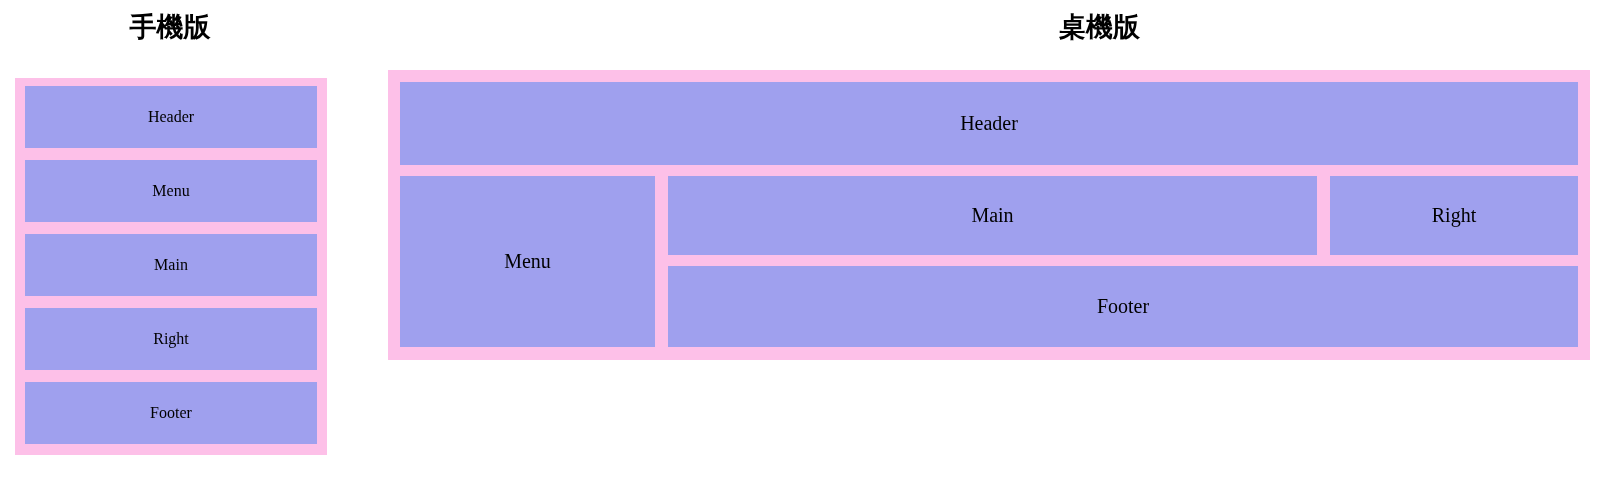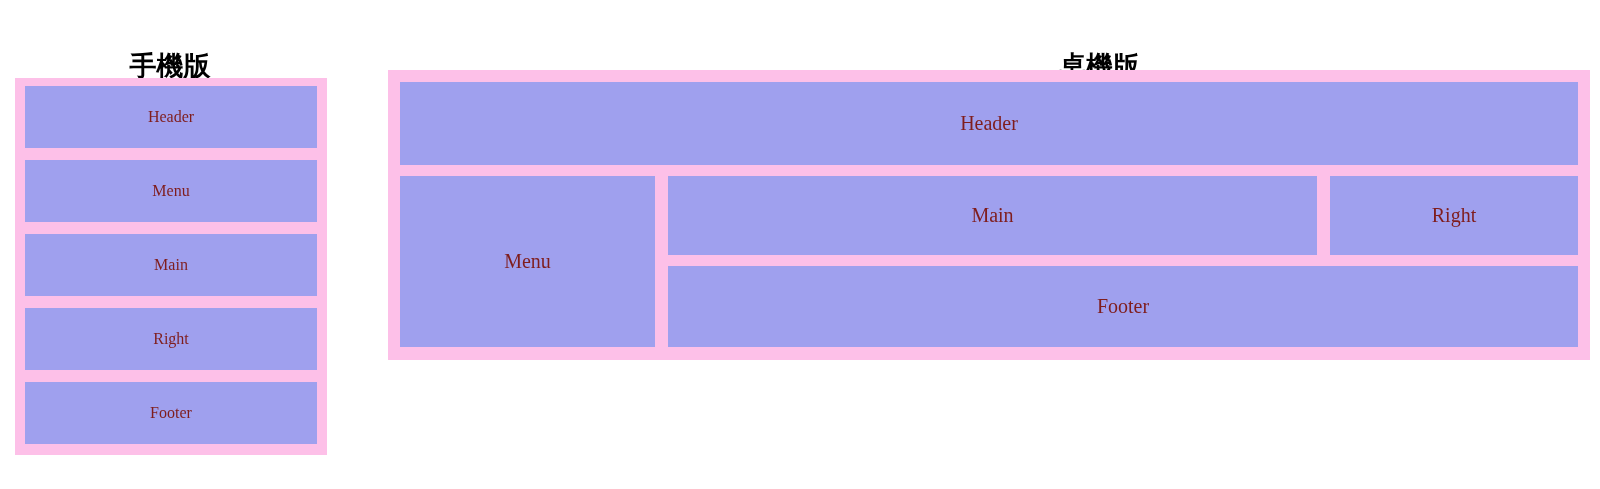--- a/index.html
+++ b/index.html
@@ -18,29 +18,28 @@
   
   .title {
     position: absolute;
     font-family: "Liberation Sans", sans-serif;
     font-weight: bold;
     font-size: 27px;
     color: #000000;
     line-height: 1;
     white-space: nowrap;
     text-align: center;
-    margin-top: 39px;
   }
   #title-mobile  { left: 0px;   top: 14px; width: 340px; }
   #title-desktop { left: 800px; top: 14px; width: 340px; text-align: right; }
 
   
   .cell {
     background: #9fa0ee;
-    color: #7f1d1d;
+    color: #000000;
     font-family: "Liberation Serif", serif;
     display: flex;
     align-items: center;
     justify-content: center;
     box-sizing: border-box;
   }
 
   
   #mobile-wireframe {
     position: absolute;

